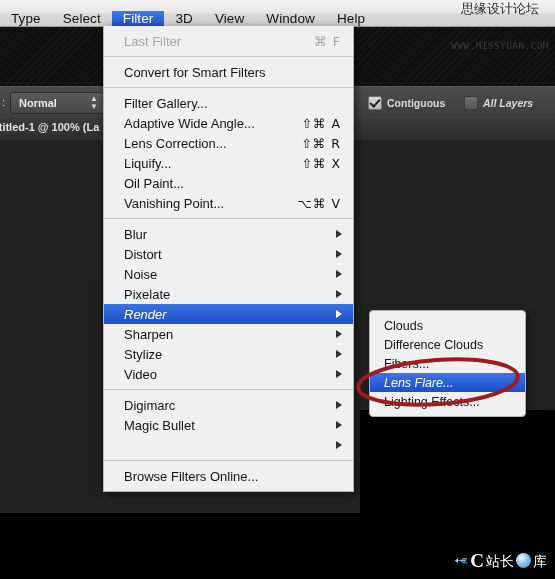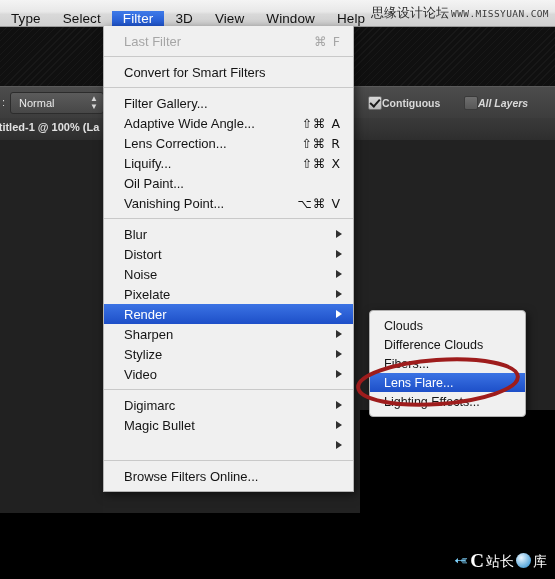--- a/index.html
+++ b/index.html
@@ -8,38 +8,38 @@
        -webkit-font-smoothing:antialiased;}
   #app{position:relative;width:555px;height:579px;background:#1e1e1e;overflow:hidden;}
 
   
   #menubar{position:absolute;left:0;top:0;width:555px;height:26px;
     background:linear-gradient(to bottom,#f4f4f4 0%,#e8e8e8 45%,#d9d9d9 55%,#cfcfcf 100%);
     border-bottom:1px solid #9a9a9a;display:flex;align-items:flex-end;}
   .mb-item{display:flex;align-items:center;padding:0 11px;font-size:13.5px;color:#121212;
     letter-spacing:.1px;cursor:default;}
   .mb-item.active{background:#2a5fd9;background:linear-gradient(to bottom,#3f7ae8,#1f55cf);color:#fff;}
-  #brand{position:absolute;right:6px;top:0;height:26px;display:flex;align-items:center;gap:2px;}
+  #brand{position:absolute;right:6px;top:0;height:26px;display:flex;align-items:center;gap:22px;flex-direction:column;}
   #brand .cn{font-size:13px;color:#2b2b2b;font-family:"DejaVu Sans",sans-serif;}
   #brand .url{font-size:9.5px;color:#3a3a3a;font-family:"DejaVu Sans Mono",monospace;letter-spacing:.4px;}
 
   
   #ps-titlearea{position:absolute;left:0;top:26px;width:555px;height:60px;
     background:
       repeating-linear-gradient(135deg, rgba(255,255,255,.035) 0 1px, rgba(0,0,0,0) 1px 5px),
       #101010;}
   #optionsbar{position:absolute;left:0;top:86px;width:555px;height:32px;
     background:linear-gradient(to bottom,#4c4c4c,#3c3c3c);border-top:1px solid #5a5a5a;
     border-bottom:1px solid #232323;}
   .blend-label{position:absolute;left:2px;top:9px;font-size:11px;color:#d2d2d2;}
   #blend-select{position:absolute;left:10px;top:5px;width:84px;height:20px;
     background:linear-gradient(to bottom,#5b5b5b,#474747);border:1px solid #2c2c2c;border-radius:3px;
-    display:flex;align-items:center;color:#eaeaea;font-size:11px;font-weight:normal;padding-left:8px;}
+    display:flex;align-items:center;color:#eaeaea;font-size:11px;font-weight:bold;padding-left:8px;}
   #blend-select .arrows{position:absolute;right:5px;top:2px;font-size:8px;line-height:8px;color:#d8d8d8;}
-  .optcheck{position:absolute;top:9px;display:flex;align-items:center;color:#d9d9d9;font-size:10.5px;font-weight:bold;}
+  .optcheck{position:absolute;top:9px;display:flex;align-items:center;gap:5px;color:#d9d9d9;font-size:10.5px;font-weight:bold;}
   .cbx{width:12px;height:12px;background:linear-gradient(to bottom,#d8d8d8,#b9b9b9);
        border:1px solid #6e6e6e;border-radius:2px;position:relative;}
   .cbx.on::after{content:"";position:absolute;left:3px;top:0px;width:4px;height:8px;
        border:solid #1b1b1b;border-width:0 2px 2px 0;transform:rotate(42deg);}
   .cbx.off{background:linear-gradient(to bottom,#6e6e6e,#585858);border-color:#3a3a3a;}
 
   
   #doctab{position:absolute;left:0;top:118px;width:555px;height:22px;
     background:linear-gradient(to bottom,#3a3a3a,#2e2e2e);border-bottom:1px solid #1b1b1b;}
   #doctab .label{position:absolute;left:-8px;top:3px;font-size:11px;color:#e2e2e2;font-weight:bold;white-space:nowrap;}
@@ -56,21 +56,21 @@
     box-shadow:2px 3px 9px rgba(0,0,0,.55);padding:5px 0 5px 0;}
   .mrow{position:relative;height:20px;display:flex;align-items:center;
     padding:0 10px 0 20px;font-size:13px;color:#141414;cursor:default;white-space:nowrap;}
   .mrow .txt{flex:0 0 auto;}
   .mrow .sc{position:absolute;right:12px;font-size:12.5px;color:#141414;
     font-family:"DejaVu Sans",sans-serif;letter-spacing:1px;}
   .mrow.disabled .txt,.mrow.disabled .sc{color:#a6a6a6;}
   .mrow .arrow{position:absolute;right:11px;width:0;height:0;
     border-left:6px solid #303030;border-top:4.5px solid transparent;border-bottom:4.5px solid transparent;}
   .mrow.hl{background:#2a5fd9;background:linear-gradient(to bottom,#3b73e4,#1d4fc8);color:#fff;}
-  .mrow.hl .txt{color:#fff;}
+  .mrow.hl .txt{color:#fff;font-style:italic;}
   .mrow.hl .arrow{border-left-color:#fff;}
   .msep{height:1px;background:#c9c9c9;margin:5px 0 5px 0;}
 
   
   #submenu{position:absolute;left:360px;top:310px;width:155px;
     background:#f0f0f0;border:1px solid #b0b0b0;border-radius:4px;
     box-shadow:2px 3px 9px rgba(0,0,0,.55);padding:5px 0;margin-left:9px;}
   #submenu .mrow{padding-left:14px;height:19px;font-size:12.5px;}
 
   

